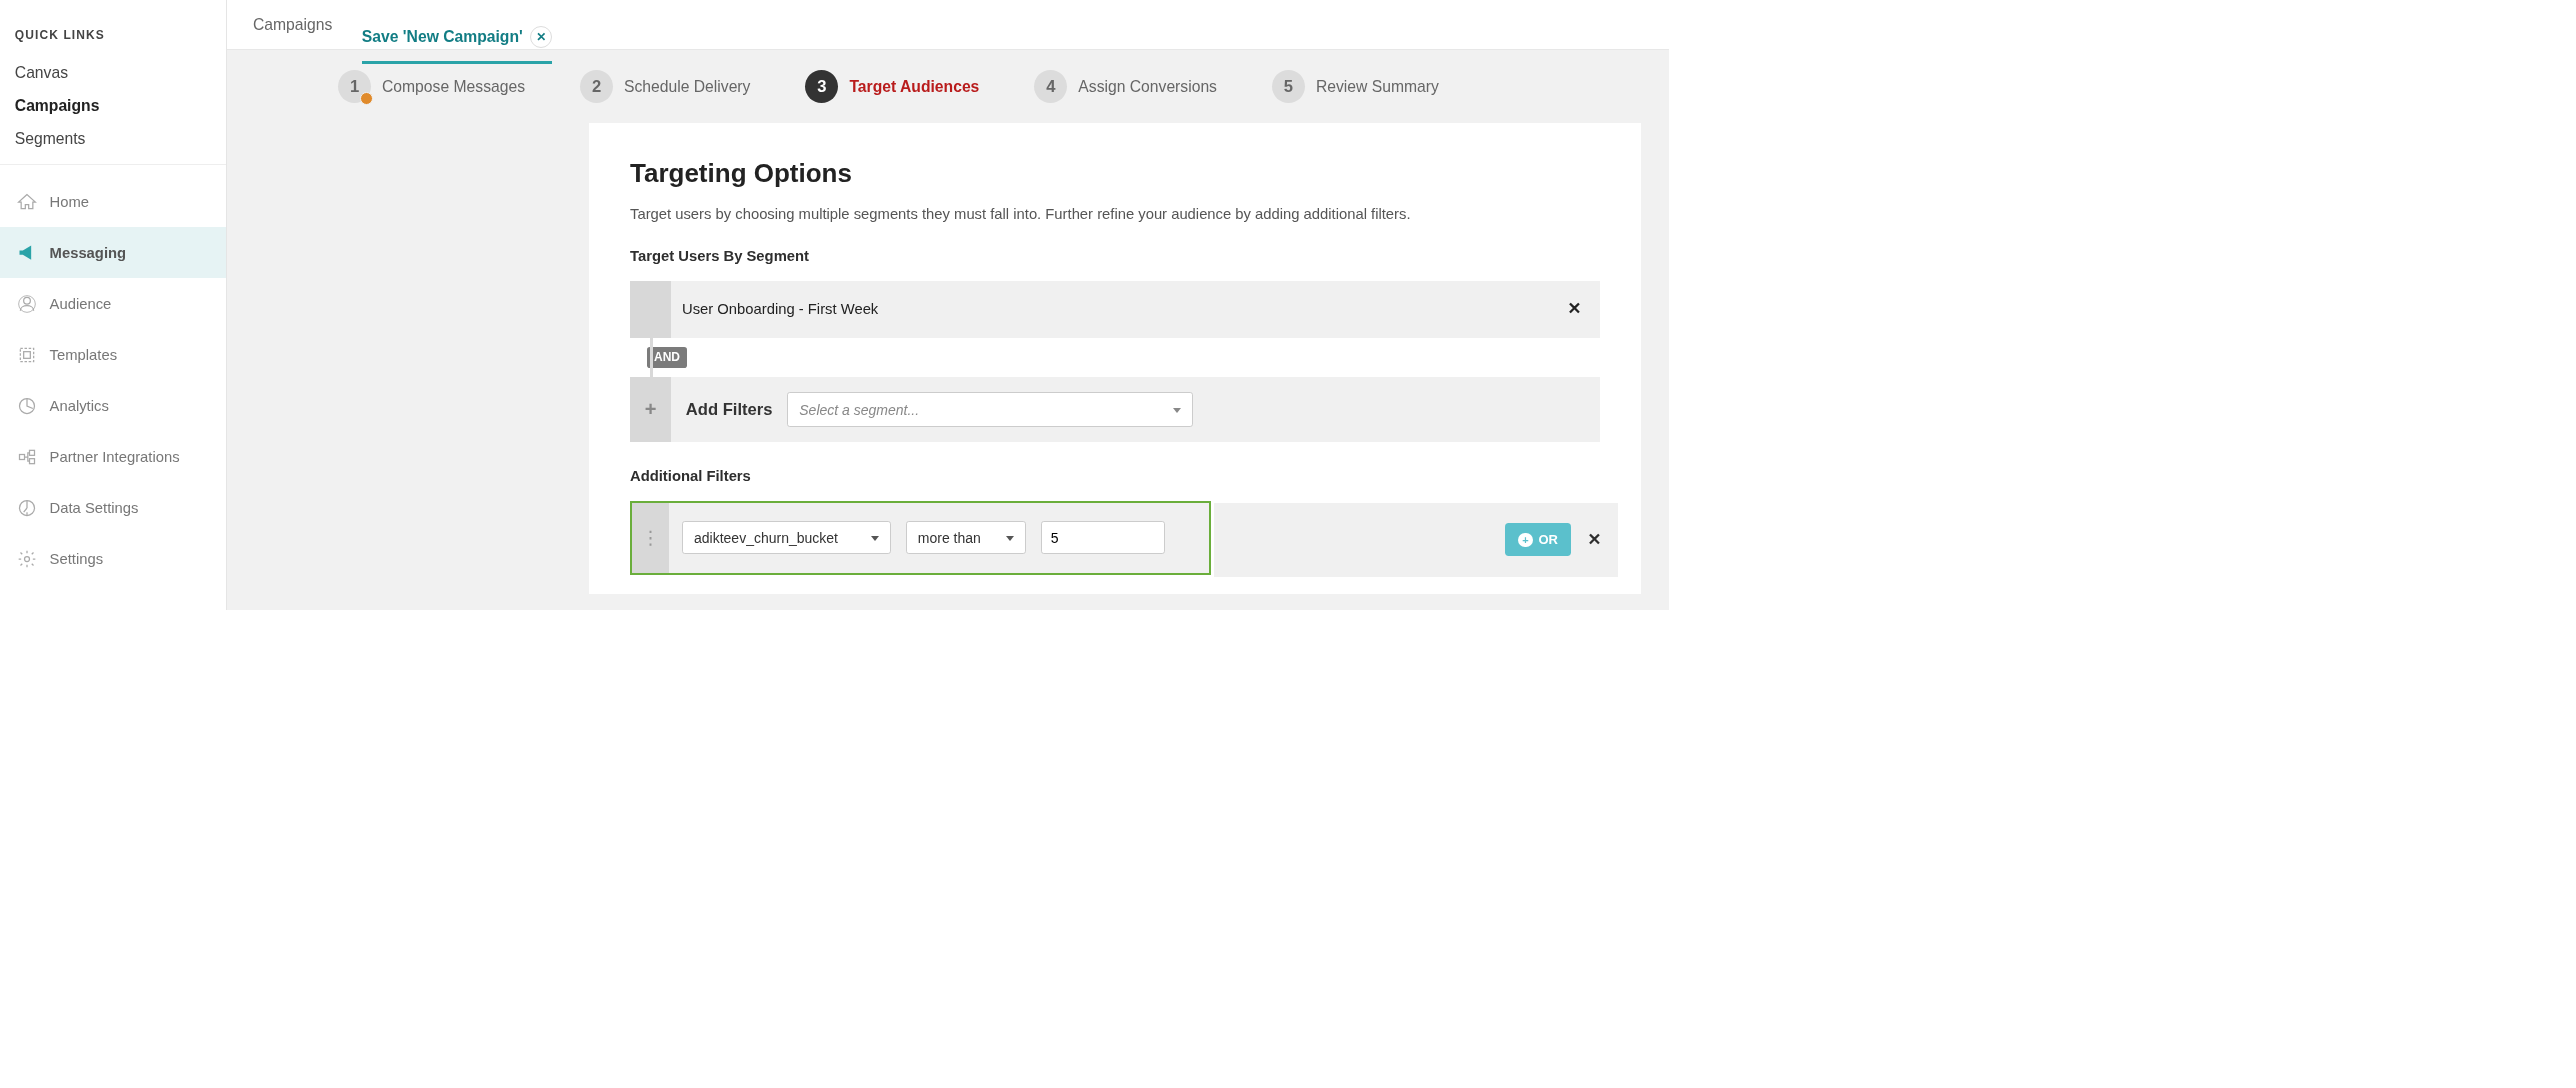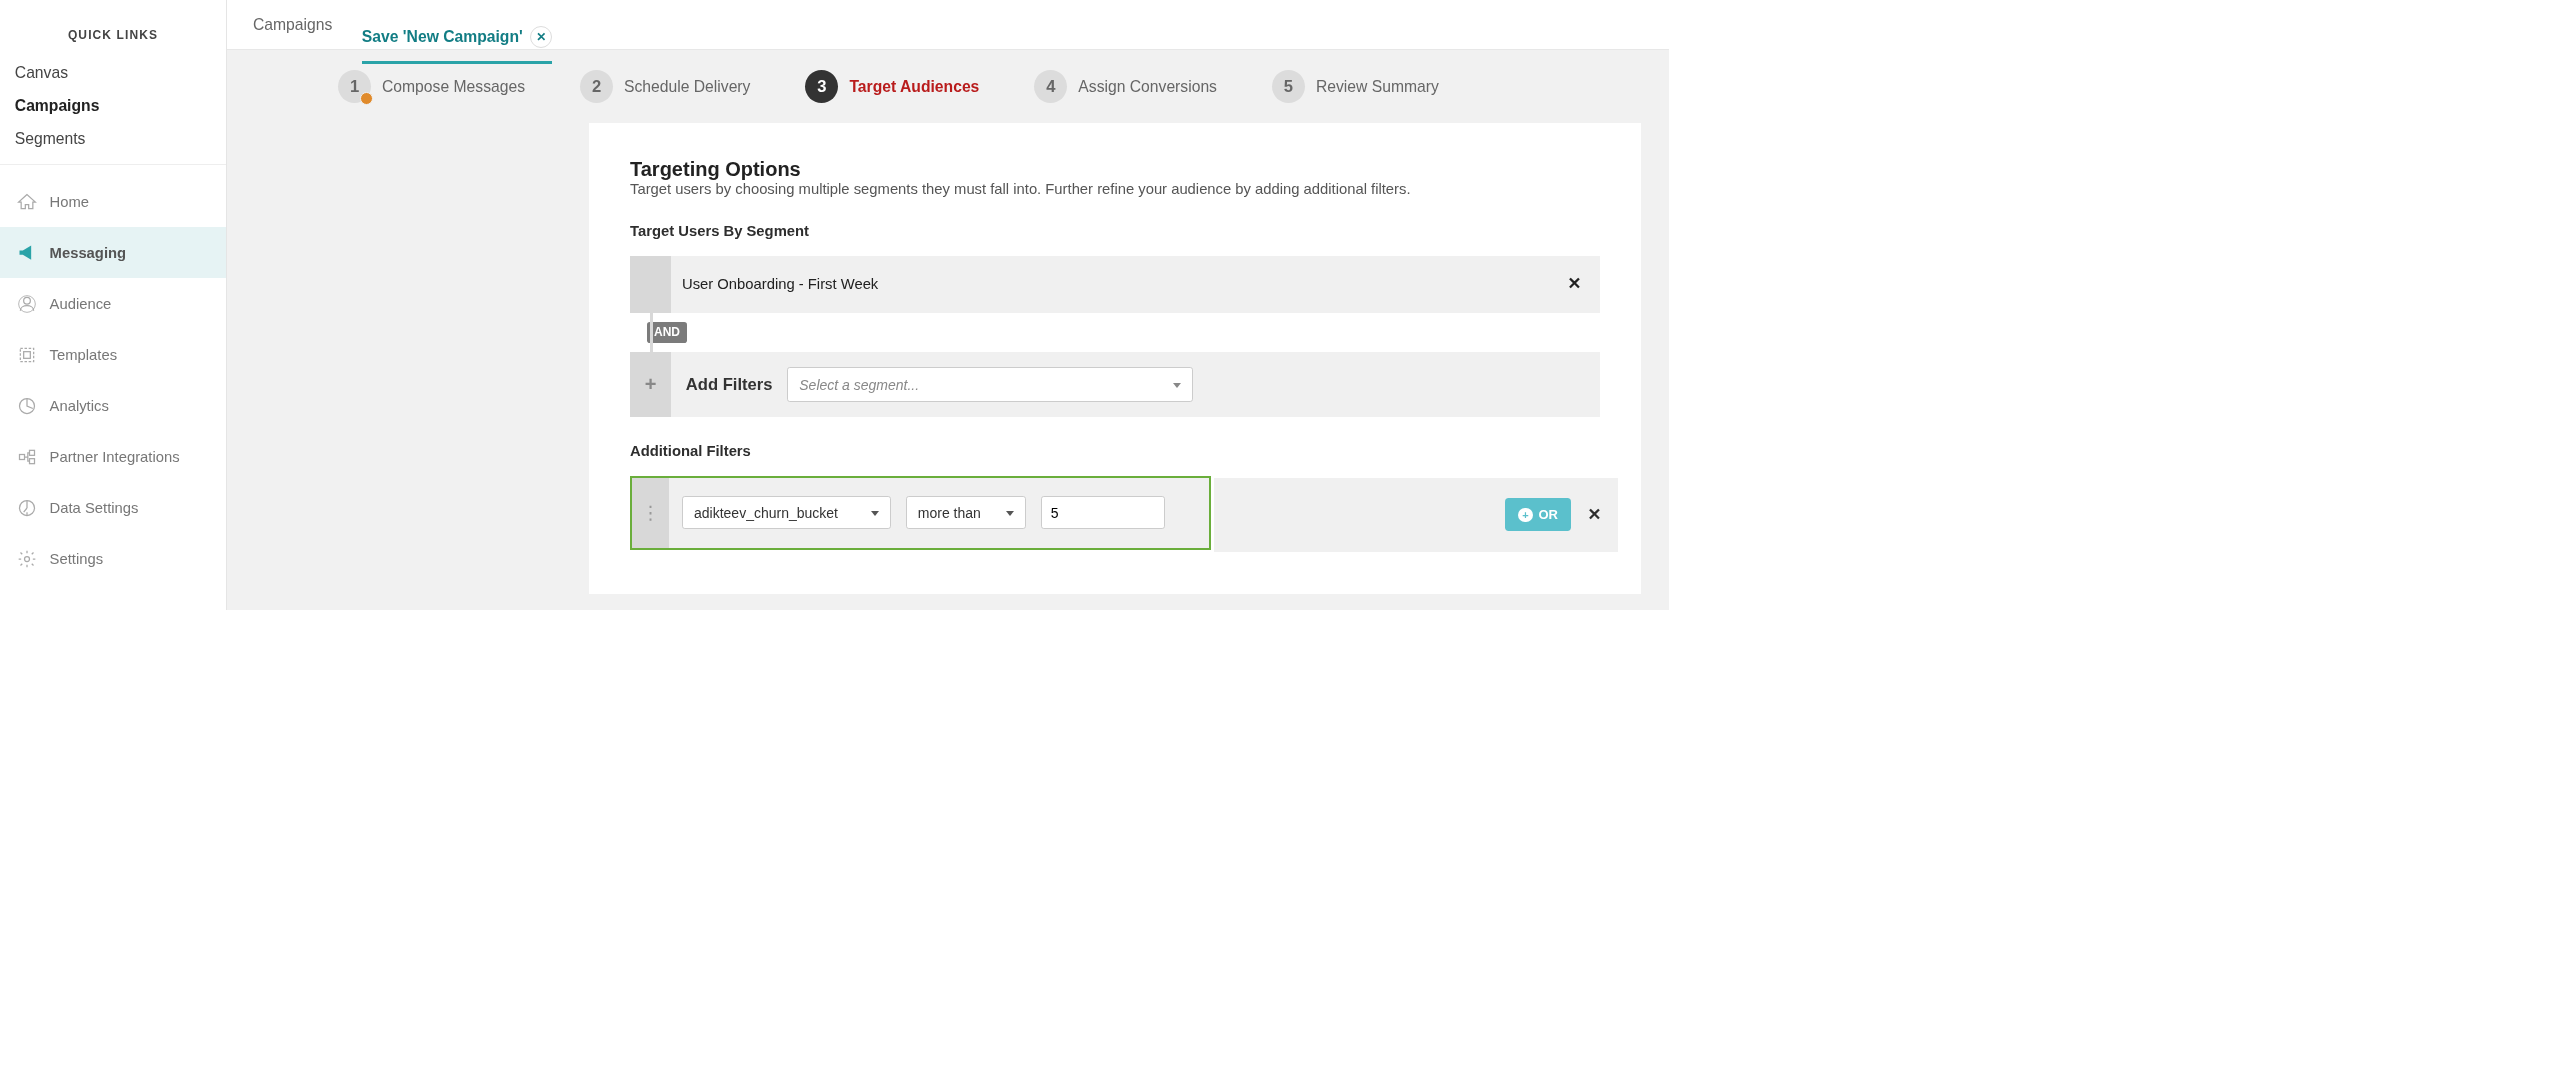--- a/index.html
+++ b/index.html
@@ -27,21 +27,20 @@
   padding: 28px 14.8px 9.2px 14.8px;
   border-bottom: 0.9px solid #eee;
 }
 .quick-header {
   font-size: 12px;
   font-weight: 700;
   color: #444;
   letter-spacing: 1.1px;
   text-transform: uppercase;
   margin-bottom: 14.8px;
-  text-align: center;
 }
 .quick-link {
   font-size: 15.7px;
   color: #444;
   padding: 7.4px 0;
   cursor: pointer;
 }
 .quick-link.bold { font-weight: 700; color: #222; }
 
 .main-nav { padding-top: 11px; }
@@ -134,21 +133,21 @@
 }
 
 
 .card {
   background: #fff;
   margin: 0 28px 28px 362px;
   padding: 35px 41px;
   width: 1052px;
   min-height: 471px;
 }
-.card h1 { font-size: 20px; font-weight: 700; color: #222; margin-bottom: 0; }
+.card h1 { font-size: 26px; font-weight: 700; color: #222; margin-bottom: 17px; }
 .card .subtitle { font-size: 14.8px; color: #555; margin-bottom: 26px; }
 .section-label { font-size: 14.8px; font-weight: 700; margin-bottom: 16.6px; }
 
 .segment-row {
   display: flex; align-items: center;
   background: #f0f0f0;
   height: 57px;
   margin-bottom: 0;
 }
 .segment-handle {

